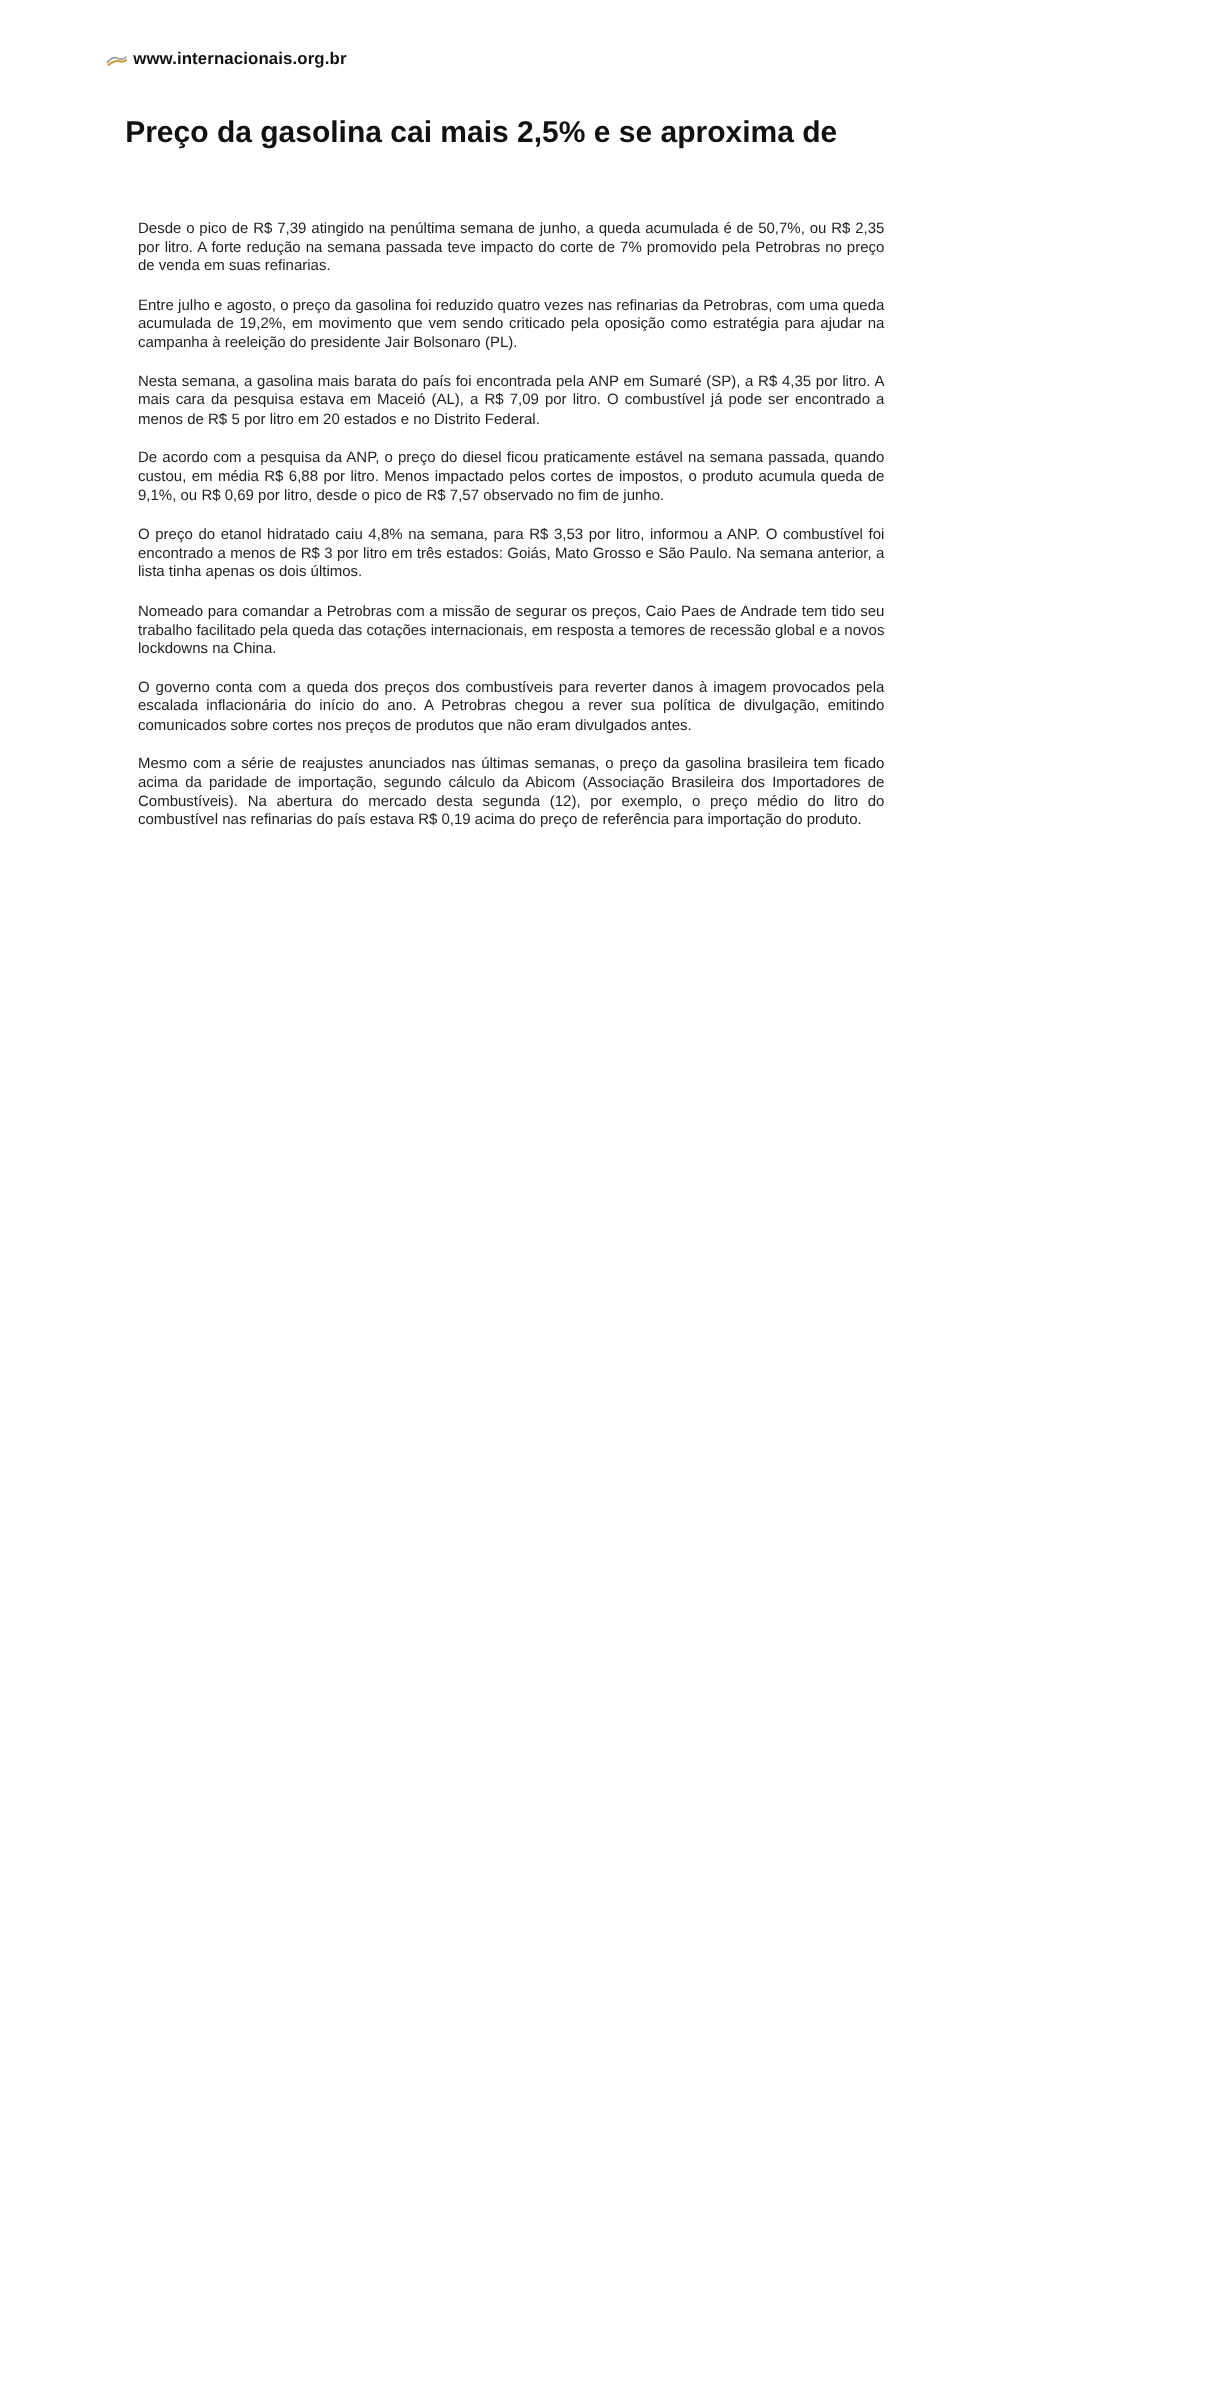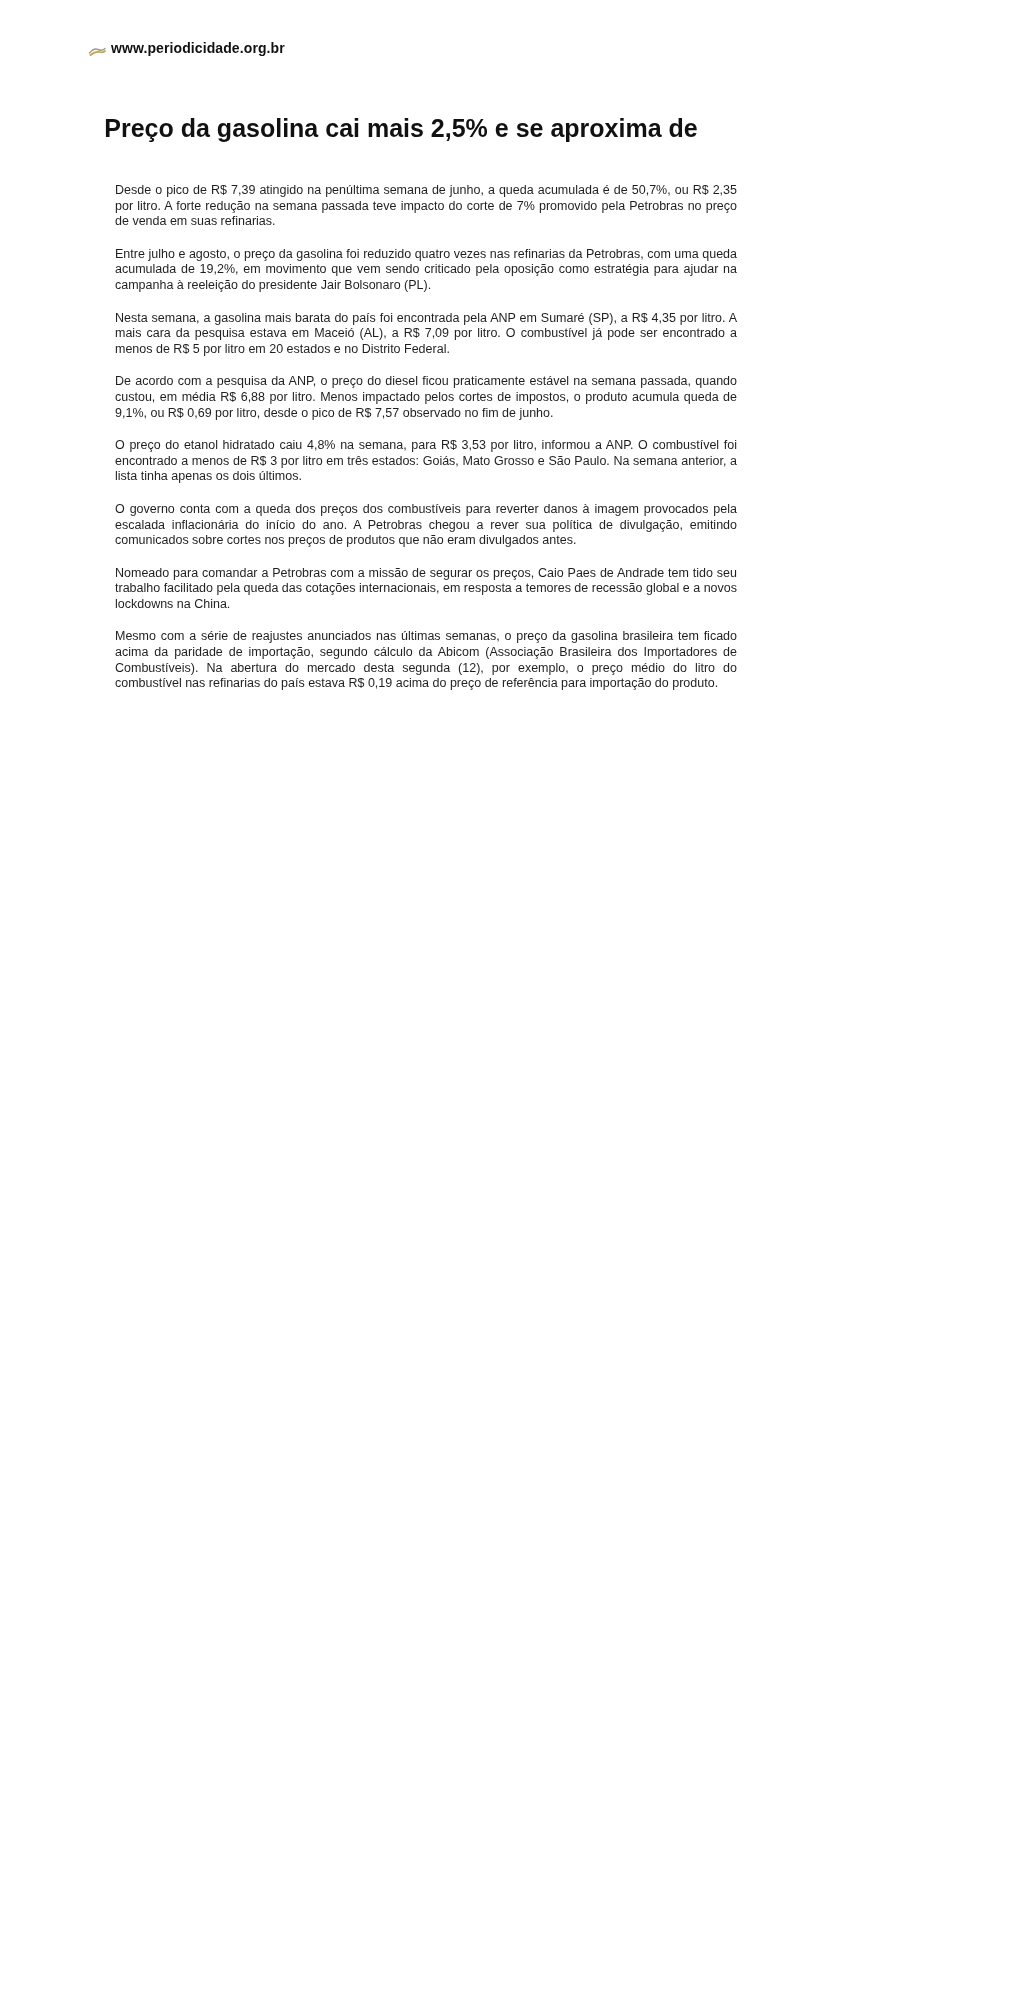--- a/index.html
+++ b/index.html
@@ -47,21 +47,20 @@
     top: 76px;
     width: 600px;
     text-align: center;
     font-size: 25px;
     font-weight: bold;
     color: #111111;
     line-height: 34px;
   }
   .article-title .t-line {
     display: block;
-    margin-top: 18px;
   }
   .article-body {
     position: absolute;
     left: 115px;
     top: 183px;
     width: 622px;
   }
   .article-body p {
     margin: 0 0 17px 0;
     font-size: 12.5px;
@@ -76,31 +75,31 @@
 
 <div class="page">
 
   <div class="site-header">
     <span class="site-logo">
       <svg width="18" height="12" viewBox="0 0 18 12" xmlns="http://www.w3.org/2000/svg">
         <path d="M1.5 7 Q 6 1.5, 10 3.5 T 17 2.5" stroke="#9a9a9a" stroke-width="1.4" fill="none" stroke-linecap="round"></path>
         <path d="M2.5 9 Q 7.5 5, 11.5 6 T 17 5" stroke="#c8a13a" stroke-width="1.8" fill="none" stroke-linecap="round"></path>
       </svg>
     </span>
-    <span class="site-url">www.periodicidade.org.br</span>
+    <span class="site-url">www.internacionais.org.br</span>
   </div>
 
   <h1 class="article-title">
     <span class="t-line">Preço da gasolina cai mais 2,5% e se aproxima de</span>
   </h1>
 
   <div class="article-body">
     <p>Desde o pico de R$ 7,39 atingido na penúltima semana de junho, a queda acumulada é de 50,7%, ou R$ 2,35 por litro. A forte redução na semana passada teve impacto do corte de 7% promovido pela Petrobras no preço de venda em suas refinarias.</p>
     <p>Entre julho e agosto, o preço da gasolina foi reduzido quatro vezes nas refinarias da Petrobras, com uma queda acumulada de 19,2%, em movimento que vem sendo criticado pela oposição como estratégia para ajudar na campanha à reeleição do presidente Jair Bolsonaro (PL).</p>
     <p>Nesta semana, a gasolina mais barata do país foi encontrada pela ANP em Sumaré (SP), a R$ 4,35 por litro. A mais cara da pesquisa estava em Maceió (AL), a R$ 7,09 por litro. O combustível já pode ser encontrado a menos de R$ 5 por litro em 20 estados e no Distrito Federal.</p>
     <p>De acordo com a pesquisa da ANP, o preço do diesel ficou praticamente estável na semana passada, quando custou, em média R$ 6,88 por litro. Menos impactado pelos cortes de impostos, o produto acumula queda de 9,1%, ou R$ 0,69 por litro, desde o pico de R$ 7,57 observado no fim de junho.</p>
     <p>O preço do etanol hidratado caiu 4,8% na semana, para R$ 3,53 por litro, informou a ANP. O combustível foi encontrado a menos de R$ 3 por litro em três estados: Goiás, Mato Grosso e São Paulo. Na semana anterior, a lista tinha apenas os dois últimos.</p>
+    <p>Nomeado para comandar a Petrobras com a missão de segurar os preços, Caio Paes de Andrade tem tido seu trabalho facilitado pela queda das cotações internacionais, em resposta a temores de recessão global e a novos lockdowns na China.</p>
     <p>O governo conta com a queda dos preços dos combustíveis para reverter danos à imagem provocados pela escalada inflacionária do início do ano. A Petrobras chegou a rever sua política de divulgação, emitindo comunicados sobre cortes nos preços de produtos que não eram divulgados antes.</p>
-    <p>Nomeado para comandar a Petrobras com a missão de segurar os preços, Caio Paes de Andrade tem tido seu trabalho facilitado pela queda das cotações internacionais, em resposta a temores de recessão global e a novos lockdowns na China.</p>
     <p>Mesmo com a série de reajustes anunciados nas últimas semanas, o preço da gasolina brasileira tem ficado acima da paridade de importação, segundo cálculo da Abicom (Associação Brasileira dos Importadores de Combustíveis). Na abertura do mercado desta segunda (12), por exemplo, o preço médio do litro do combustível nas refinarias do país estava R$ 0,19 acima do preço de referência para importação do produto.</p>
   </div>
 
 </div>
 
 </body></html>

